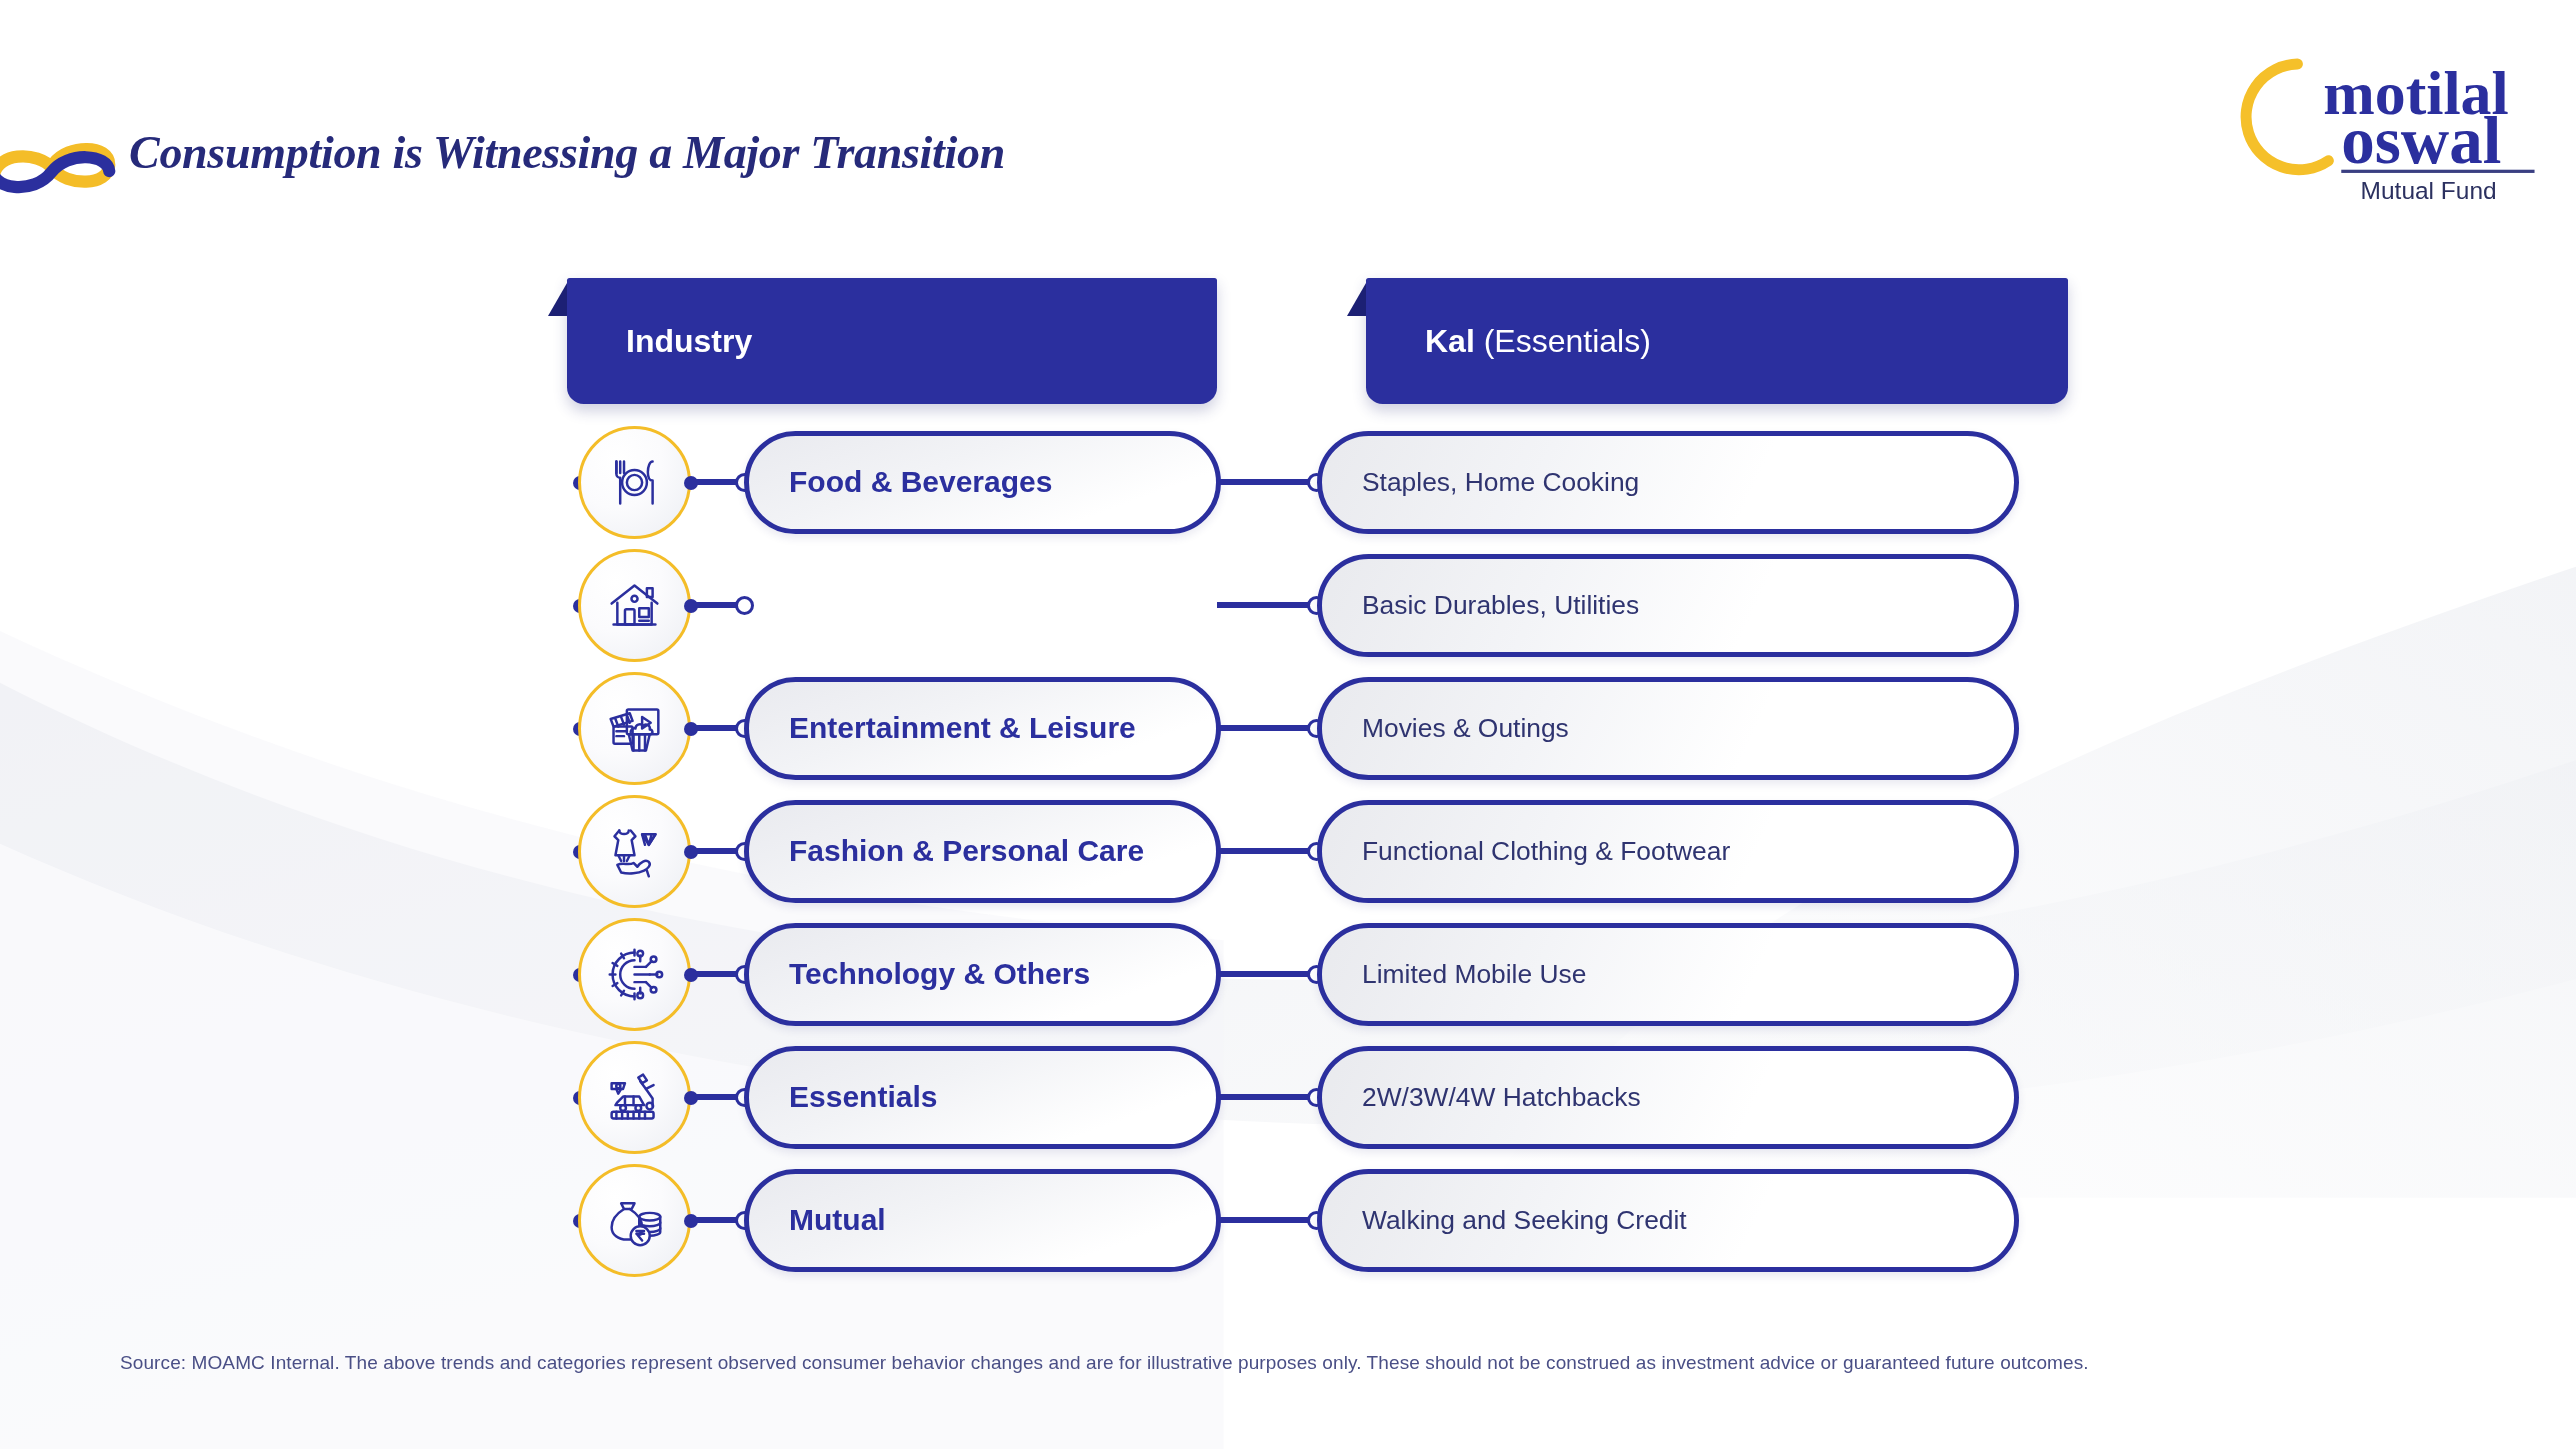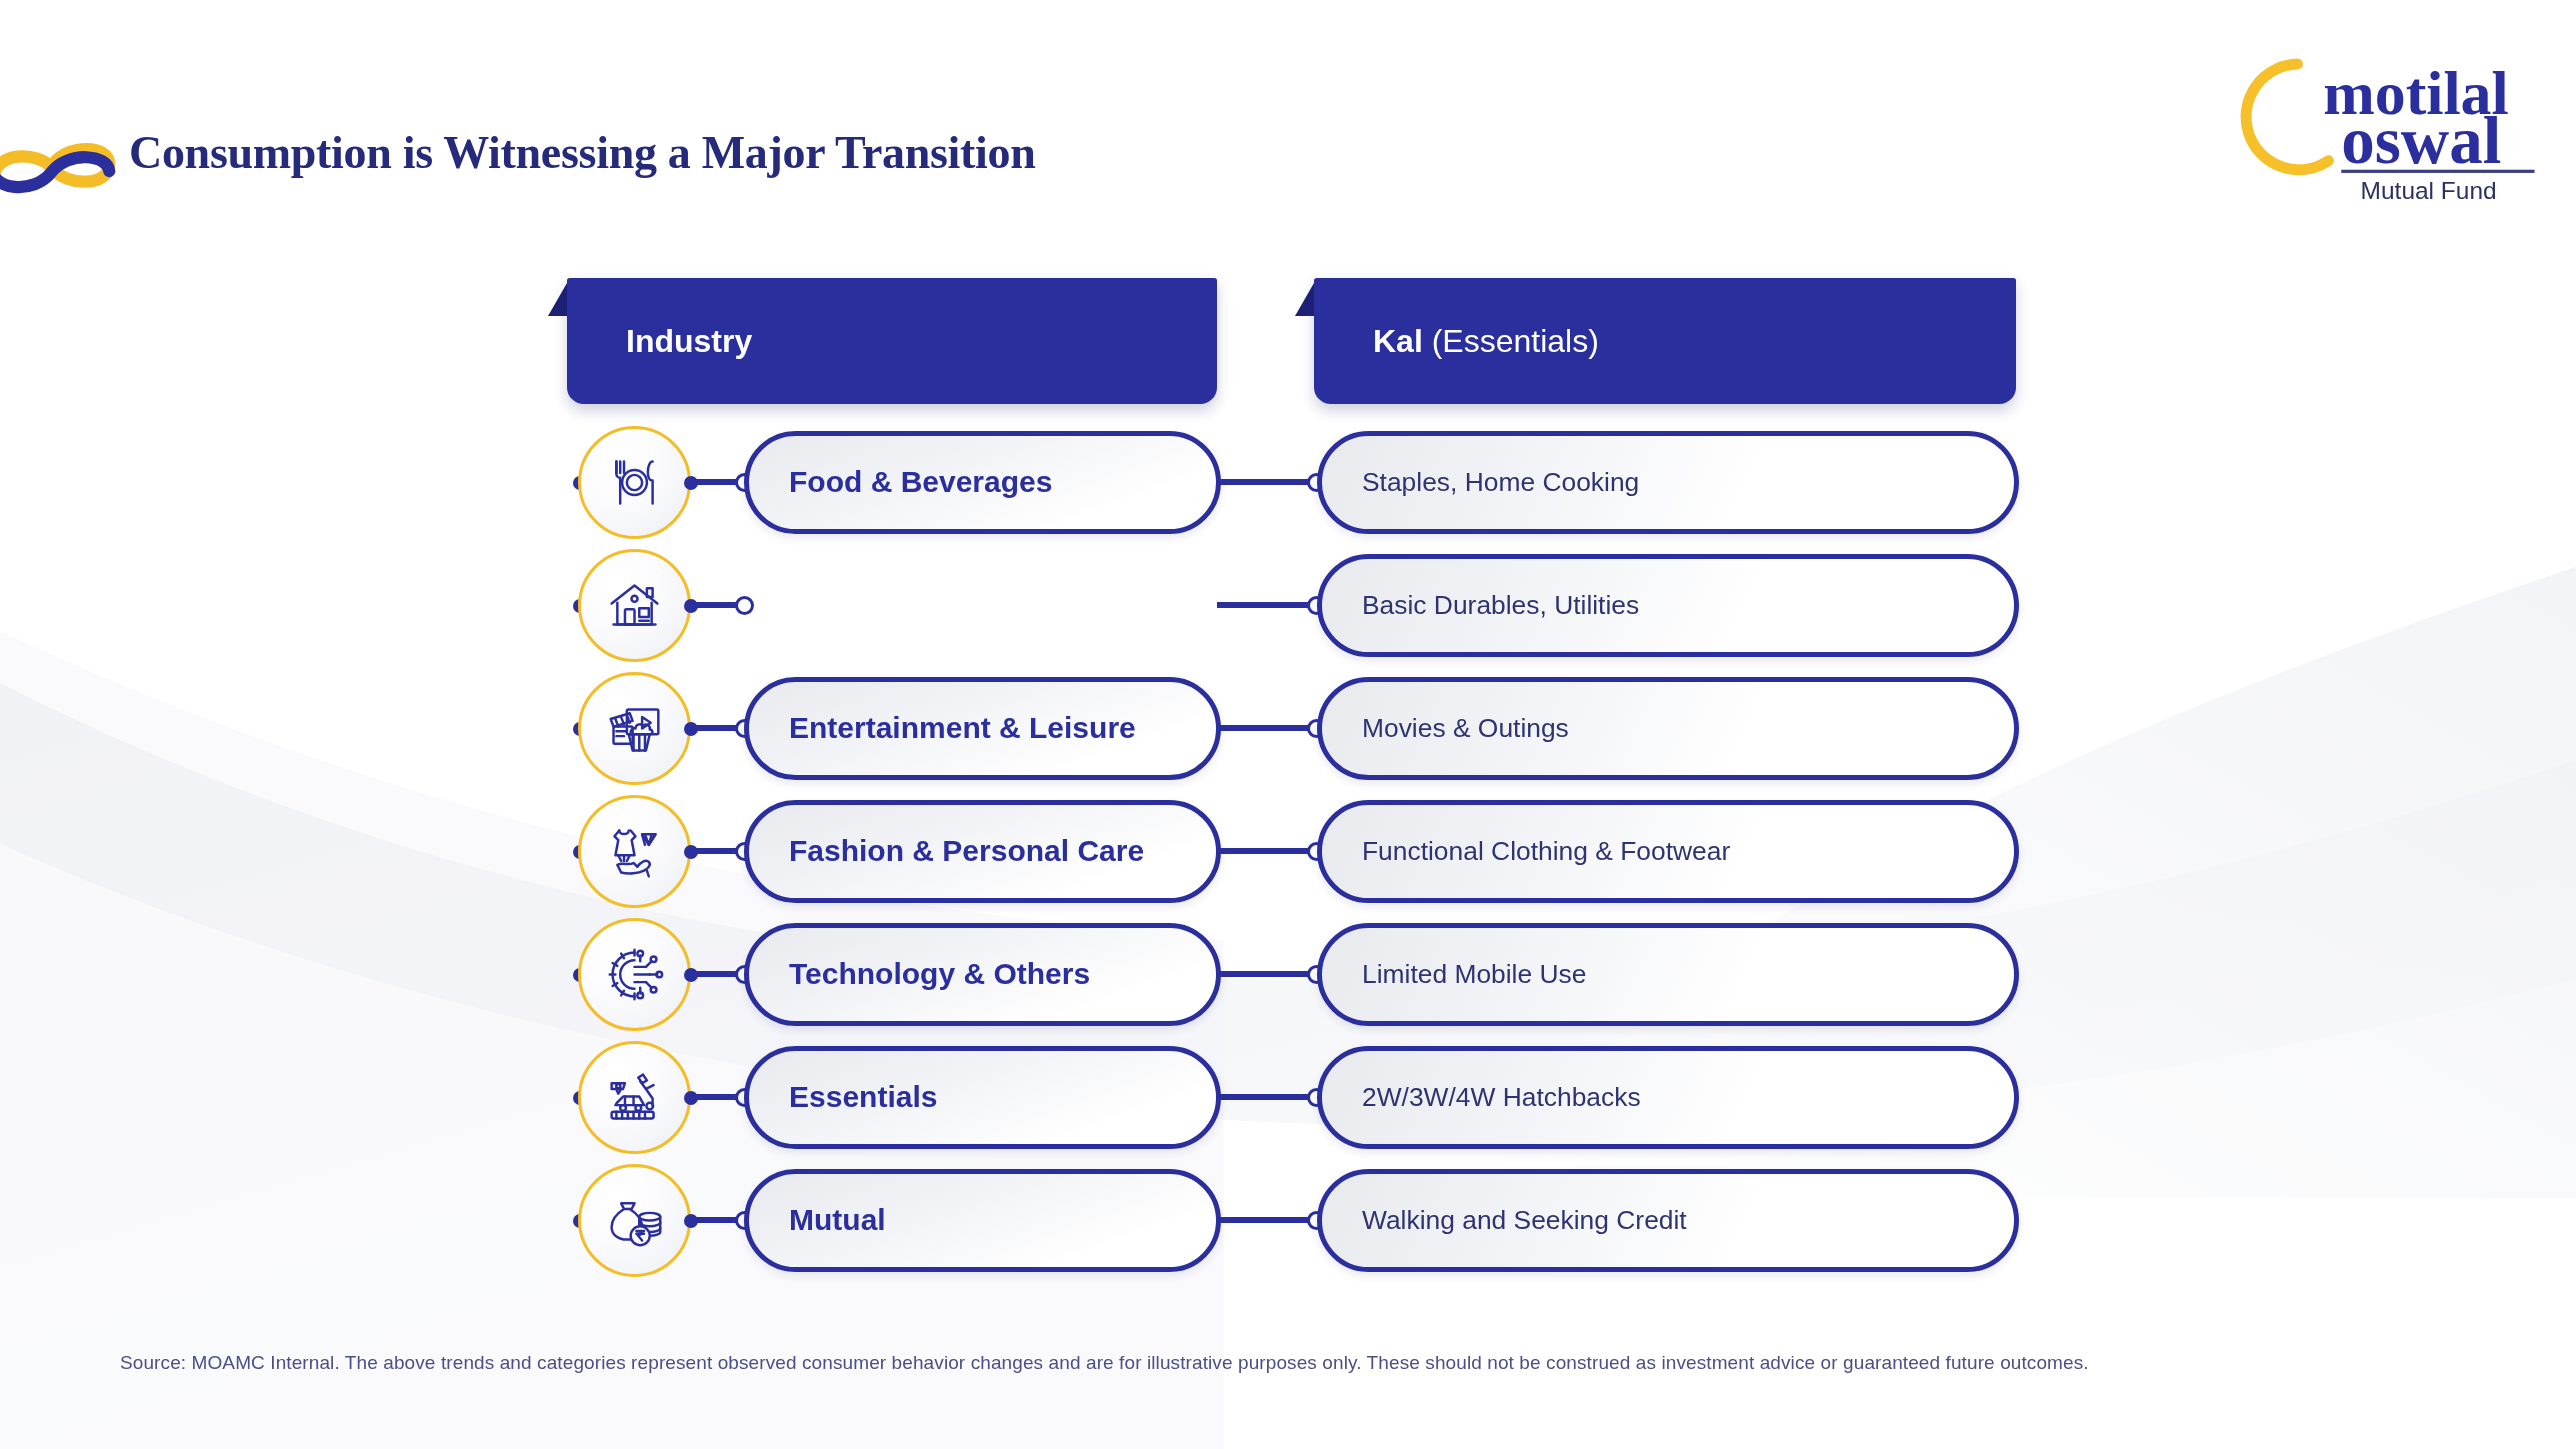--- a/index.html
+++ b/index.html
@@ -21,20 +21,21 @@
     position:absolute; left:-11.6px; top:135px; width:129px; height:71px;
   }
   .slide-title {
     position:absolute; left:129px; top:126px;
     font-family:"Liberation Serif", serif;
     font-weight:bold;
     font-size:46px;
     color:#262a7a;
     letter-spacing:-0.3px;
     white-space:nowrap;
+    font-style:italic;
   }
   .brand-logo {
     position:absolute; right:26px; top:37px; width:335px; height:167px;
   }
 
   
   .diagram { position:absolute; left:0; top:0; width:2576px; height:1449px; z-index:4; }
 
   .col-head {
     position:absolute;
@@ -52,21 +53,21 @@
     border-left:19.3px solid transparent;
     border-top:0 solid transparent;
     border-bottom:33px solid #1c2074;
     border-right:0;
   }
   .col-head-text { font-size:32px; line-height:1; white-space:nowrap; }
   .col-head-text .b { font-weight:bold; }
   .col-head-text .n { font-weight:normal; }
 
   #head-industry { left:567px; top:278px; width:650px; }
-  #head-kal      { left:1314px; top:278px; width:702px; }
+  #head-kal      { left:1366px; top:278px; width:702px; }
 
   .row { position:absolute; left:0; width:2576px; height:113px; }
 
   .icon-circle {
     position:absolute; left:578px; top:0;
     width:113px; height:113px;
     border-radius:50%;
     border:3.2px solid #f4bd28;
     background:radial-gradient(ellipse at 32% 28%, #ffffff 0%, #fbfbfd 45%, #eceef3 100%);
     display:flex; align-items:center; justify-content:center;

